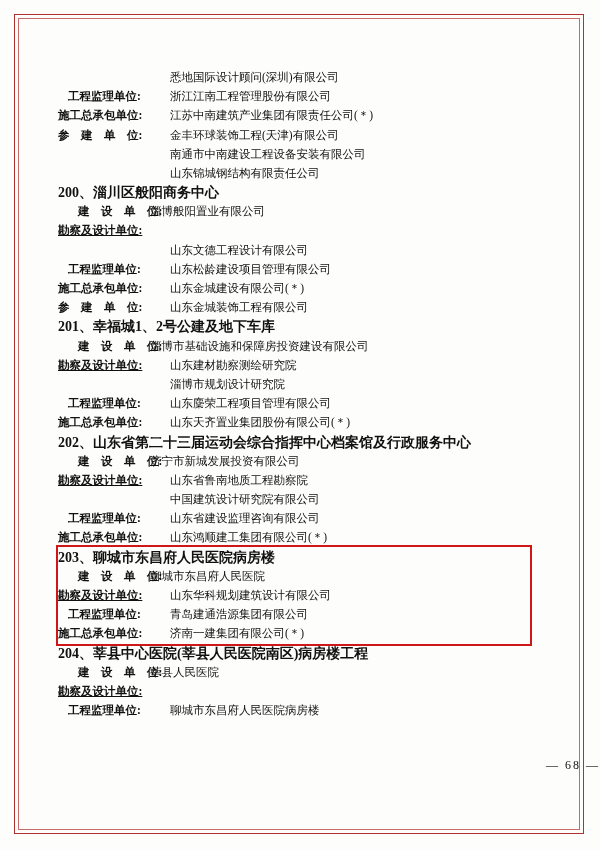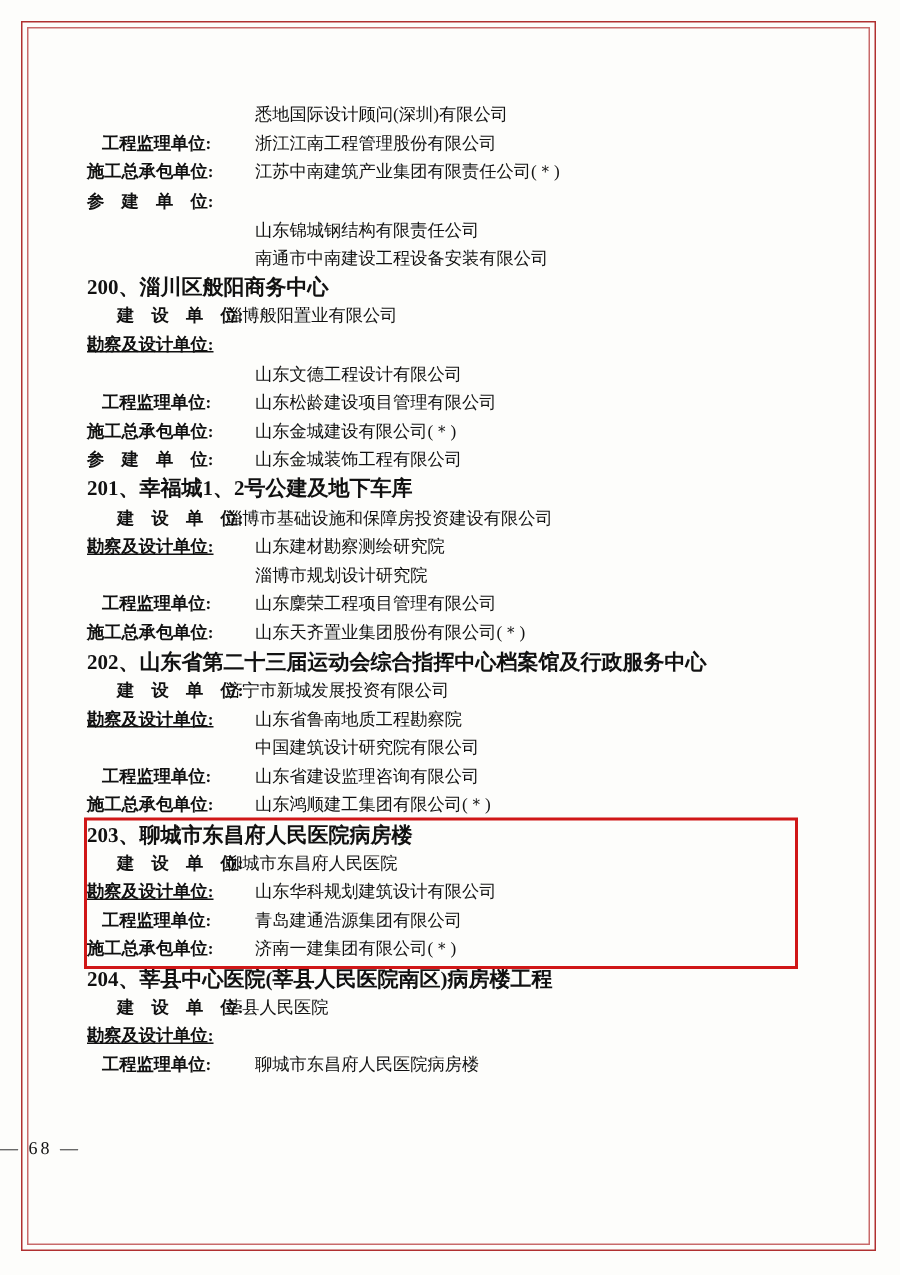--- a/index.html
+++ b/index.html
@@ -105,21 +105,21 @@
     position: absolute;
     border: 2px solid #d01717;
     box-sizing: border-box;
     pointer-events: none;
   }
   .footer {
     position: absolute;
     left: 0;
     top: 758px;
     width: 600px;
-    text-align: left;
+    text-align: right;
     font-size: 12px;
     letter-spacing: 2px;
     color: #111111;
   }
 </style>
 </head>
 <body>
 
 <div class="page">
   <div class="page-border"></div>
@@ -132,26 +132,27 @@
       <div class="line">
         <span class="lbl w-jianli">工程监理单位:</span>
         <span class="val">浙江江南工程管理股份有限公司</span>
       </div>
       <div class="line">
         <span class="lbl w-shigong">施工总承包单位:</span>
         <span class="val">江苏中南建筑产业集团有限责任公司(＊)</span>
       </div>
       <div class="line">
         <span class="lbl w-canjian">参　建　单　位:</span>
+        <span class="val">金丰环球装饰工程(天津)有限公司</span>
+      </div>
+      <div class="line">
+        <span class="val cont-val">南通市中南建设工程设备安装有限公司</span>
       </div>
       <div class="line">
         <span class="val cont-val">山东锦城钢结构有限责任公司</span>
-      </div>
-      <div class="line">
-        <span class="val cont-val">南通市中南建设工程设备安装有限公司</span>
       </div>
       <div class="heading">200、淄川区般阳商务中心</div>
       <div class="line">
         <span class="lbl w-sheji">建　设　单　位:</span>
         <span class="val">淄博般阳置业有限公司</span>
       </div>
       <div class="line">
         <span class="lbl w-kancha">勘察及设计单位:</span>
       </div>
       <div class="line">

